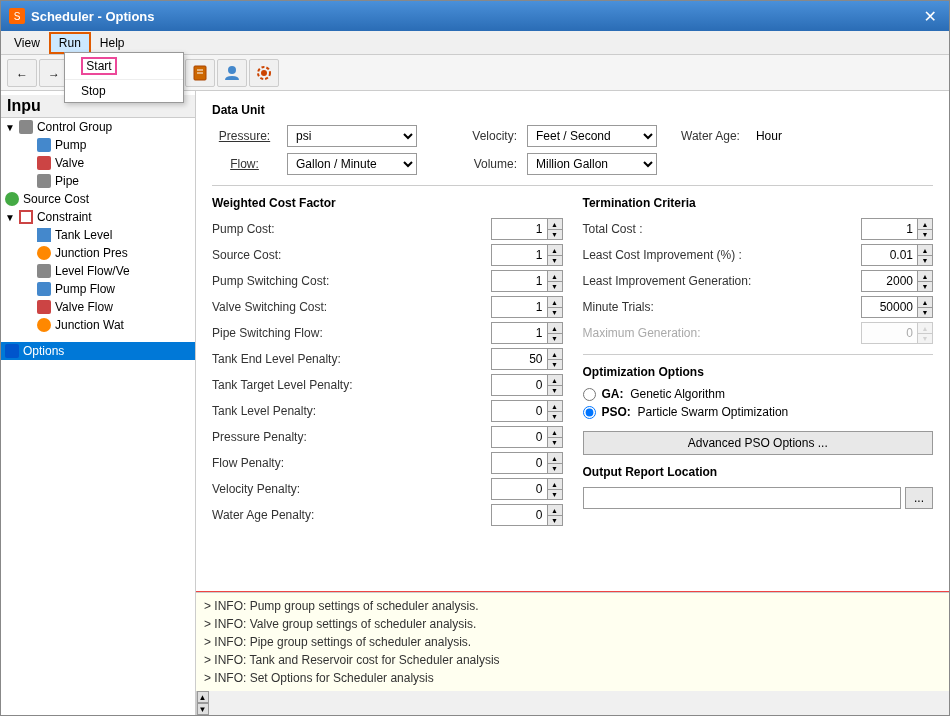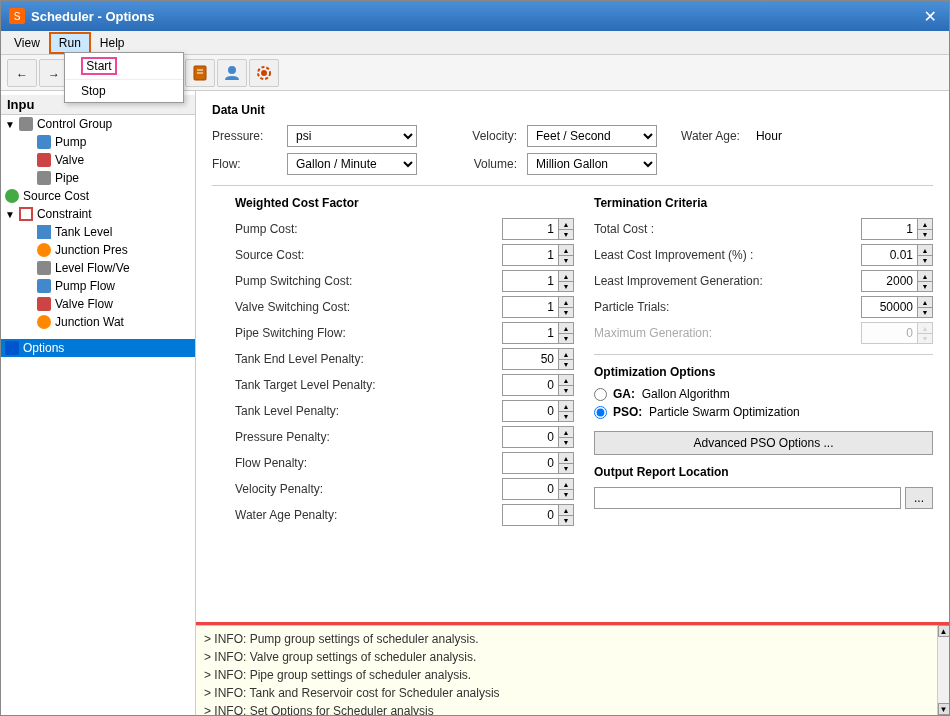--- a/index.html
+++ b/index.html
@@ -16,26 +16,26 @@
     .toolbar { background: #f5f5f5; display: flex; align-items: center; gap: 2px; padding: 3px 6px; border-bottom: 1px solid #ccc; height: 36px; }
     .toolbar-btn { width: 30px; height: 28px; background: #f0f0f0; border: 1px solid #ccc; cursor: pointer; display: flex; align-items: center; justify-content: center; border-radius: 2px; }
     .toolbar-sep { width: 1px; background: #ccc; height: 24px; margin: 0 3px; }
     .main-area { display: flex; flex: 1; overflow: hidden; }
     .sidebar { width: 195px; border-right: 1px solid #ccc; background: #fff; overflow-y: auto; padding: 4px 0; }
     .sidebar-item { display: flex; align-items: center; gap: 4px; padding: 2px 4px; cursor: pointer; }
     .content { flex: 1; display: flex; flex-direction: column; overflow: hidden; }
     .content-panel { flex: 1; padding: 12px 16px; overflow-y: auto; background: white; }
     .section-title { font-weight: 600; font-size: 12px; margin-bottom: 8px; }
     .data-unit-row { display: flex; align-items: center; gap: 10px; margin-bottom: 6px; }
-    .data-unit-label { width: 65px; text-align: left; color: #333; }
+    .data-unit-label { width: 65px; text-align: center; color: #333; text-decoration: underline; }
     .data-unit-select { border: 1px solid #999; background: white; padding: 2px 4px; height: 22px; width: 130px; appearance: auto; }
     .data-unit-label2 { width: 70px; text-align: right; color: #333; margin-left: 20px; }
     .water-age-label { color: #333; margin-left: 4px; }
     .divider { border: none; border-top: 1px solid #ccc; margin: 10px 0; }
-    .two-col { display: flex; gap: 20px; margin-left: 23px; }
+    .two-col { display: flex; gap: 20px; }
     .col-left { flex: 1; }
     .col-right { flex: 1; }
     .col-title { font-weight: 600; margin-bottom: 8px; }
     .field-row { display: flex; align-items: center; margin-bottom: 4px; }
     .field-label { flex: 1; color: #333; }
     .spinner-wrap { display: flex; align-items: center; border: 1px solid #999; height: 22px; }
     .spinner-input { width: 55px; border: none; text-align: right; padding: 0 4px; height: 20px; outline: none; }
     .spinner-btns { display: flex; flex-direction: column; border-left: 1px solid #999; }
     .spin-btn { width: 14px; height: 10px; background: #e8e8e8; border: none; cursor: pointer; display: flex; align-items: center; justify-content: center; font-size: 7px; padding: 0; }
     .spin-btn+.spin-btn { border-top: 1px solid #999; }
@@ -115,21 +115,21 @@
       <svg width="18" height="18" viewBox="0 0 18 18">
           <circle cx="9" cy="9" r="3" fill="#cc4400"></circle>
           <circle cx="9" cy="9" r="6" stroke="#cc4400" stroke-width="2" fill="none" stroke-dasharray="3,2"></circle>
         </svg>
     </button>
   </div>
 
   <div class="main-area">
 
     <div class="sidebar">
-      <div style="background:#f0f0f0; padding:2px 6px; font-weight:bold; border-bottom:1px solid #ccc; font-size:13px;">Inpu</div>
+      <div style="background:#f0f0f0; padding:2px 6px; font-weight:bold; border-bottom:1px solid #ccc; font-size:16px;">Inpu</div>
 
       <div class="sidebar-item" style="padding-left:4px;">
         <span style="font-size:10px;">▼</span>
         <span style="width:14px;height:14px;background:#888;display:inline-block;border-radius:2px;"></span>
         <span>Control Group</span>
       </div>
       <div class="sidebar-item indent2">
         <span style="width:14px;height:14px;background:#4488cc;display:inline-block;border-radius:2px;"></span>
         <span>Pump</span>
       </div>
@@ -362,21 +362,21 @@
               <span class="field-label">Least Improvement Generation:</span>
               <div class="spinner-wrap">
                   <input class="spinner-input" value="2000" style="">
                   <div class="spinner-btns">
                     <button class="spin-btn">▲</button>
                     <button class="spin-btn">▼</button>
                   </div>
                 </div>
             </div>
             <div class="field-row">
-              <span class="field-label">Particle Trials:</span>
+              <span class="field-label">Minute Trials:</span>
               <div class="spinner-wrap">
                   <input class="spinner-input" value="50000" style="">
                   <div class="spinner-btns">
                     <button class="spin-btn">▲</button>
                     <button class="spin-btn">▼</button>
                   </div>
                 </div>
             </div>
             <div class="field-row">
               <span class="field-label" style="color:#aaa;">Maximum Generation:</span>
@@ -390,21 +390,21 @@
             </div>
 
             <hr class="divider">
 
             <div class="col-title">Optimization Options</div>
             <div class="radio-group">
               <div class="radio-row">
                 <input type="radio" name="opt" id="ga" style="">
                 <label for="ga">
                   <b>GA:</b>
-                  &nbsp;<span>Gallon Algorithm</span>
+                  &nbsp;<span>Genetic Algorithm</span>
                 </label>
               </div>
               <div class="radio-row">
                 <input type="radio" name="opt" id="pso" checked="" style="">
                 <label for="pso">
                   <b>PSO:</b>
                   &nbsp;<span>Particle Swarm Optimization</span>
                 </label>
               </div>
             </div>
@@ -414,21 +414,21 @@
               <div class="col-title" style="margin-top:8px;">Output Report Location</div>
               <div class="output-row">
                 <input class="output-input" type="text" style="">
                 <button class="browse-btn">...</button>
               </div>
             </div>
           </div>
         </div>
       </div>
 
-      <div style="display:flex; border-top:3px solid #ef4444;">
+      <div style="display:flex; border-top:1px solid #ef4444;flex-direction:column;">
         <div class="log-panel" style="flex:1;">
           <div class="log-line">&gt; INFO: Pump group settings of scheduler analysis.</div>
           <div class="log-line">&gt; INFO: Valve group settings of scheduler analysis.</div>
           <div class="log-line">&gt; INFO: Pipe group settings of scheduler analysis.</div>
           <div class="log-line">&gt; INFO: Tank and Reservoir cost for Scheduler analysis</div>
           <div class="log-line">&gt; INFO: Set Options for Scheduler analysis</div>
         </div>
         <div style="width:12px;background:#f0f0f0;border-left:1px solid #ccc;display:flex;flex-direction:column;align-items:center;">
           <button style="width:12px;height:12px;border:1px solid #999;background:#e0e0e0;font-size:8px;padding:0;cursor:pointer;">▲</button>
           <div style="flex:1;"></div>

